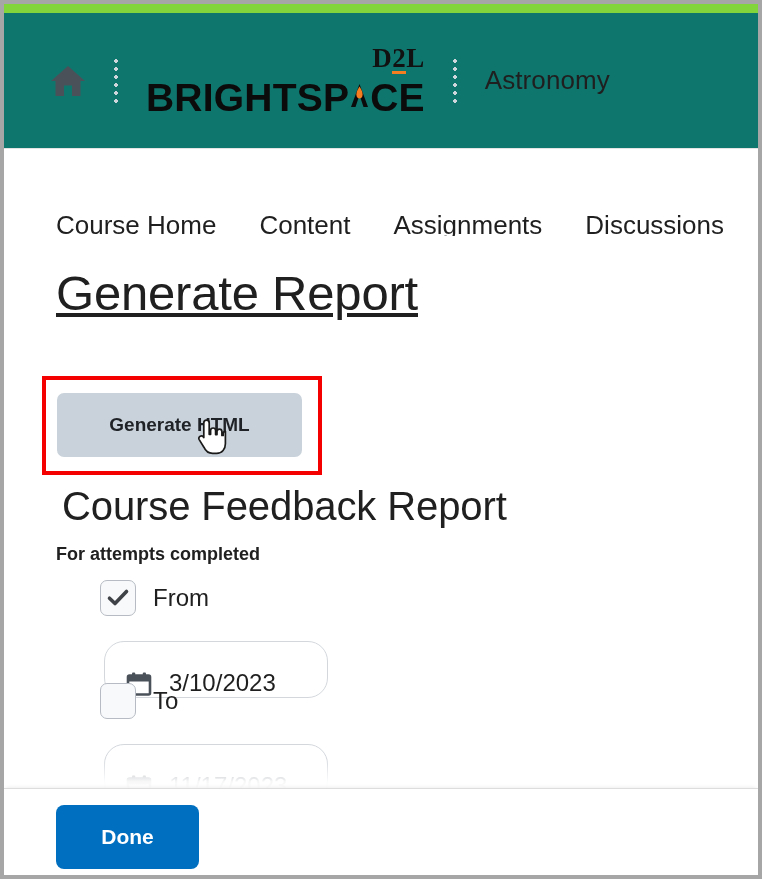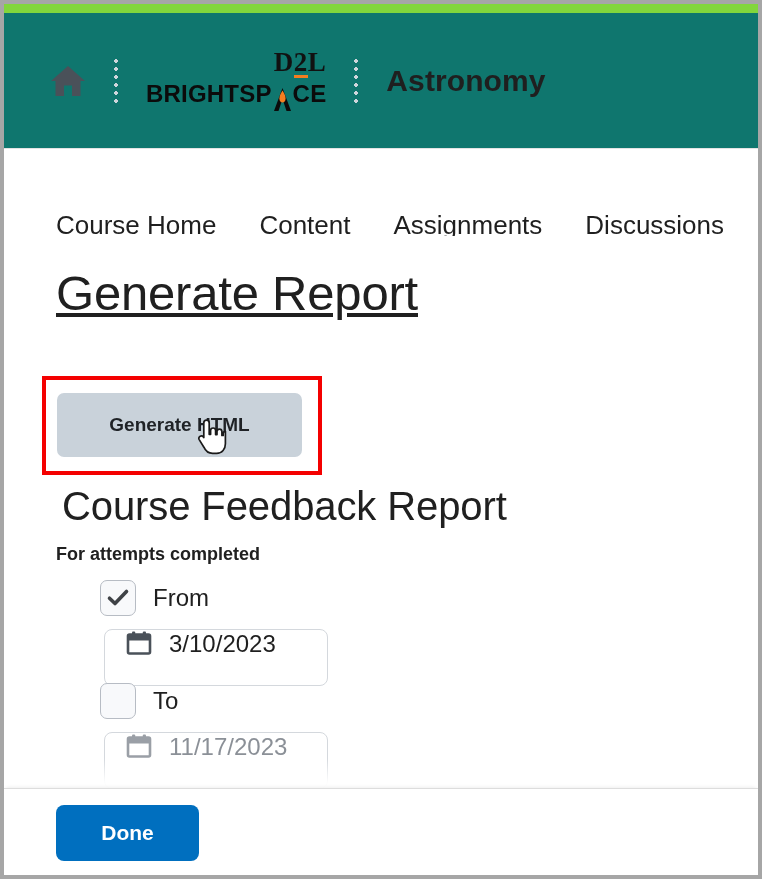--- a/index.html
+++ b/index.html
@@ -96,44 +96,44 @@
     content: "";
     position: absolute;
     left: 0; right: 0;
     bottom: -2px;
     height: 3px;
     background: #f47e20;
   }
   .brand-brightspace {
     font-family: "Liberation Sans", sans-serif;
     font-weight: bold;
-    font-size: 24px;
+    font-size: 39px;
     letter-spacing: 0.2px;
     color: #0b0b0b;
     margin-top: 6px;
     white-space: nowrap;
     position: relative;
   }
   .brand-brightspace .flame-slot {
     display: inline-block;
     position: relative;
     width: 21px;
     height: 30px;
     vertical-align: top;
   }
   .brand-brightspace .flame-slot svg {
     position: absolute;
     left: 0;
     top: 2px;
   }
 
   .course-title {
-    font-size: 30px;
+    font-size: 26px;
     color: #1f1f1f;
-    font-weight: bold;
+    font-weight: normal;
     white-space: nowrap;
     letter-spacing: 0.1px;
   }
 
   
   #course-nav {
     height: 93px;
     border-bottom: 1px solid #dedede;
     box-shadow: 0 2px 3px -2px rgba(0,0,0,0.10);
     display: flex;
@@ -265,30 +265,30 @@
   }
   .checkbox svg { display: block; }
 
   .check-label {
     margin-left: 17px;
     font-size: 24px;
     color: #202020;
   }
 
   .date-input {
-    margin-top: 11px;
+    margin-top: 23px;
     margin-left: 48px;
     width: 224px;
     height: 57px;
     border: 1.5px solid #d4d8dd;
-    border-radius: 8px;
+    border-radius: 20px;
     background: #ffffff;
     box-sizing: border-box;
     display: flex;
-    align-items: flex-start;
+    align-items: flex-end;
     padding-left: 21px;
     cursor: pointer;
   }
   .cal-icon { flex: none; display: block; }
   .date-text {
     margin-left: 17px;
     font-size: 24px;
     color: #1f1f1f;
   }
 
@@ -301,21 +301,21 @@
     background: #ffffff;
     border-top: 1px solid #dddddd;
     box-shadow: 0 -2px 4px -2px rgba(0,0,0,0.10);
     z-index: 7;
   }
   #done-button {
     position: absolute;
     left: 52px;
     top: 16px;
     width: 143px;
-    height: 56px;
+    height: 64px;
     background: #006fbf;
     border: none;
     border-radius: 8px;
     color: #ffffff;
     font-family: "Liberation Sans", sans-serif;
     font-size: 21px;
     font-weight: bold;
     cursor: pointer;
     padding: 0;
   }

